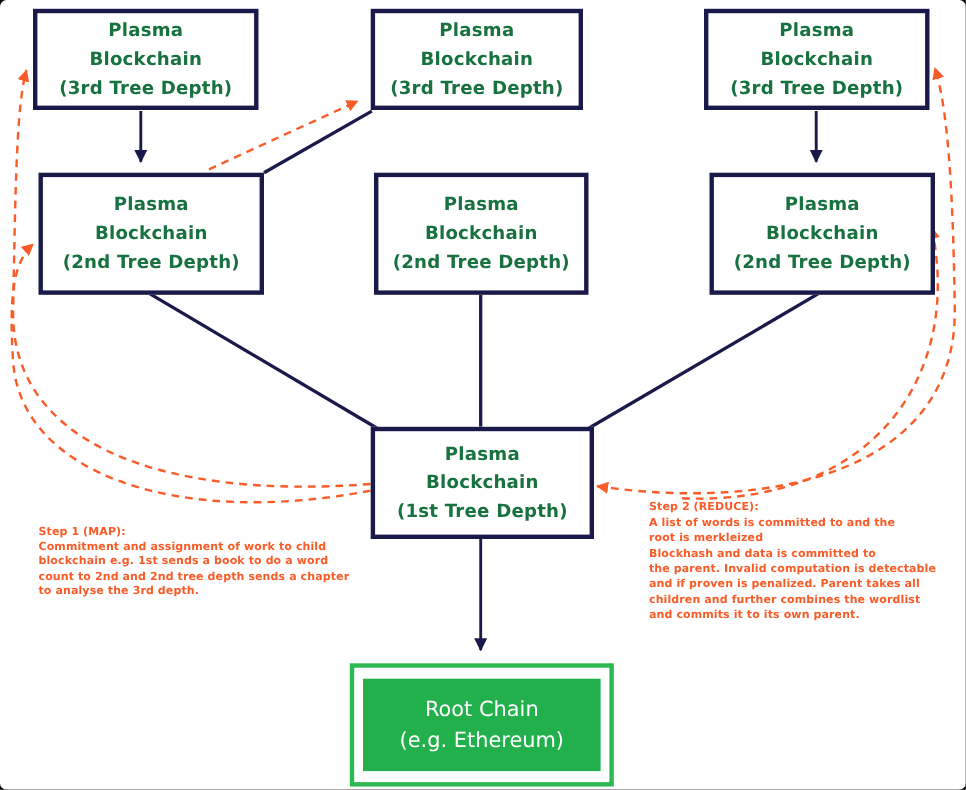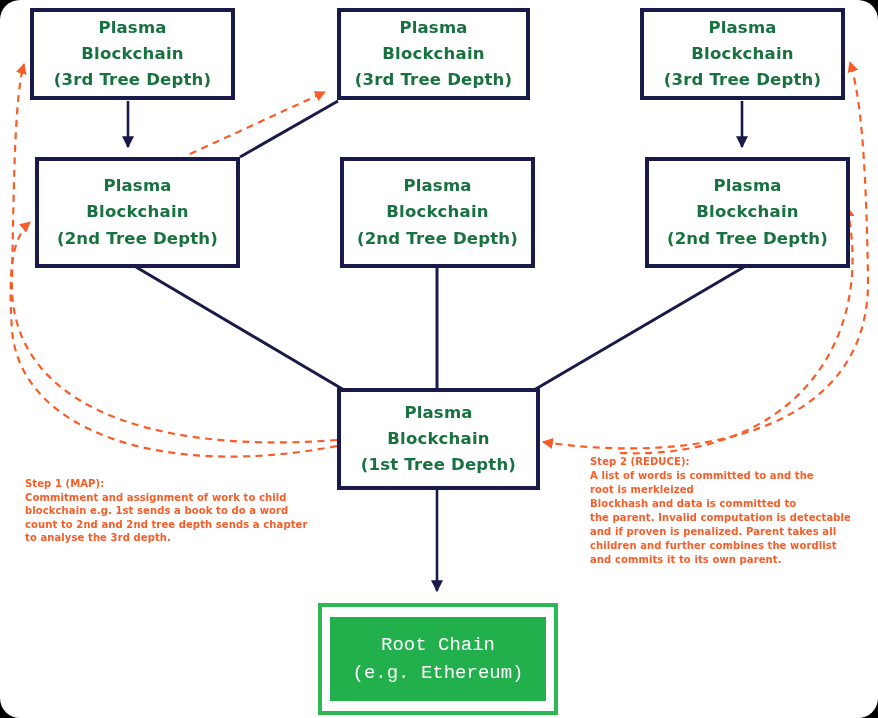--- a/index.html
+++ b/index.html
@@ -2,45 +2,45 @@
 <html><head>
 <meta charset="utf-8">
 <style>
   html,body{margin:0;padding:0;}
   body{
     width:878px;height:718px;overflow:hidden;background:#000;
     font-family:"DejaVu Sans","Liberation Sans",sans-serif;
     position:relative;
   }
   .canvas{
-    position:absolute;inset:0;background:#ffffff;border-radius:20px;overflow:hidden;
+    position:absolute;inset:0;background:#ffffff;border-radius:6px;overflow:hidden;
   }
   svg.connectors{position:absolute;left:0;top:0;width:878px;height:718px;}
   .node{
     position:absolute;border:4px solid #1a1a4a;background:#ffffff;
     display:flex;align-items:center;justify-content:center;box-sizing:border-box;
   }
   .node .nlabel{
     color:#187240;font-weight:bold;font-size:16.5px;line-height:1.58;
     text-align:center;white-space:pre-line;letter-spacing:.2px;
   }
   .annot{
     position:absolute;color:#fa5c28;font-weight:bold;font-size:10px;
     white-space:pre-line;letter-spacing:.1px;
   }
-  .annot.left{line-height:13.5px;width:330px;}
+  .annot.left{line-height:13.5px;width:330px;margin-left:10px;}
   .annot.right{line-height:14px;width:280px;}
   .rootbox{
     position:absolute;left:318px;top:603px;width:240px;height:112px;
     border:4px solid #2cb853;box-sizing:border-box;background:#ffffff;
     display:flex;align-items:center;justify-content:center;
   }
   .rootinner{
     width:216px;height:84px;background:#22b04c;
-    display:flex;align-items:center;justify-content:center;font-family:Liberation Mono, monospace;
+    display:flex;align-items:center;justify-content:center;
   }
   .rootinner span{
     color:#ffffff;font-size:19px;line-height:1.5;text-align:center;white-space:pre-line;
   }
 </style>
 </head>
 <body>
 
 <div class="canvas">
 

